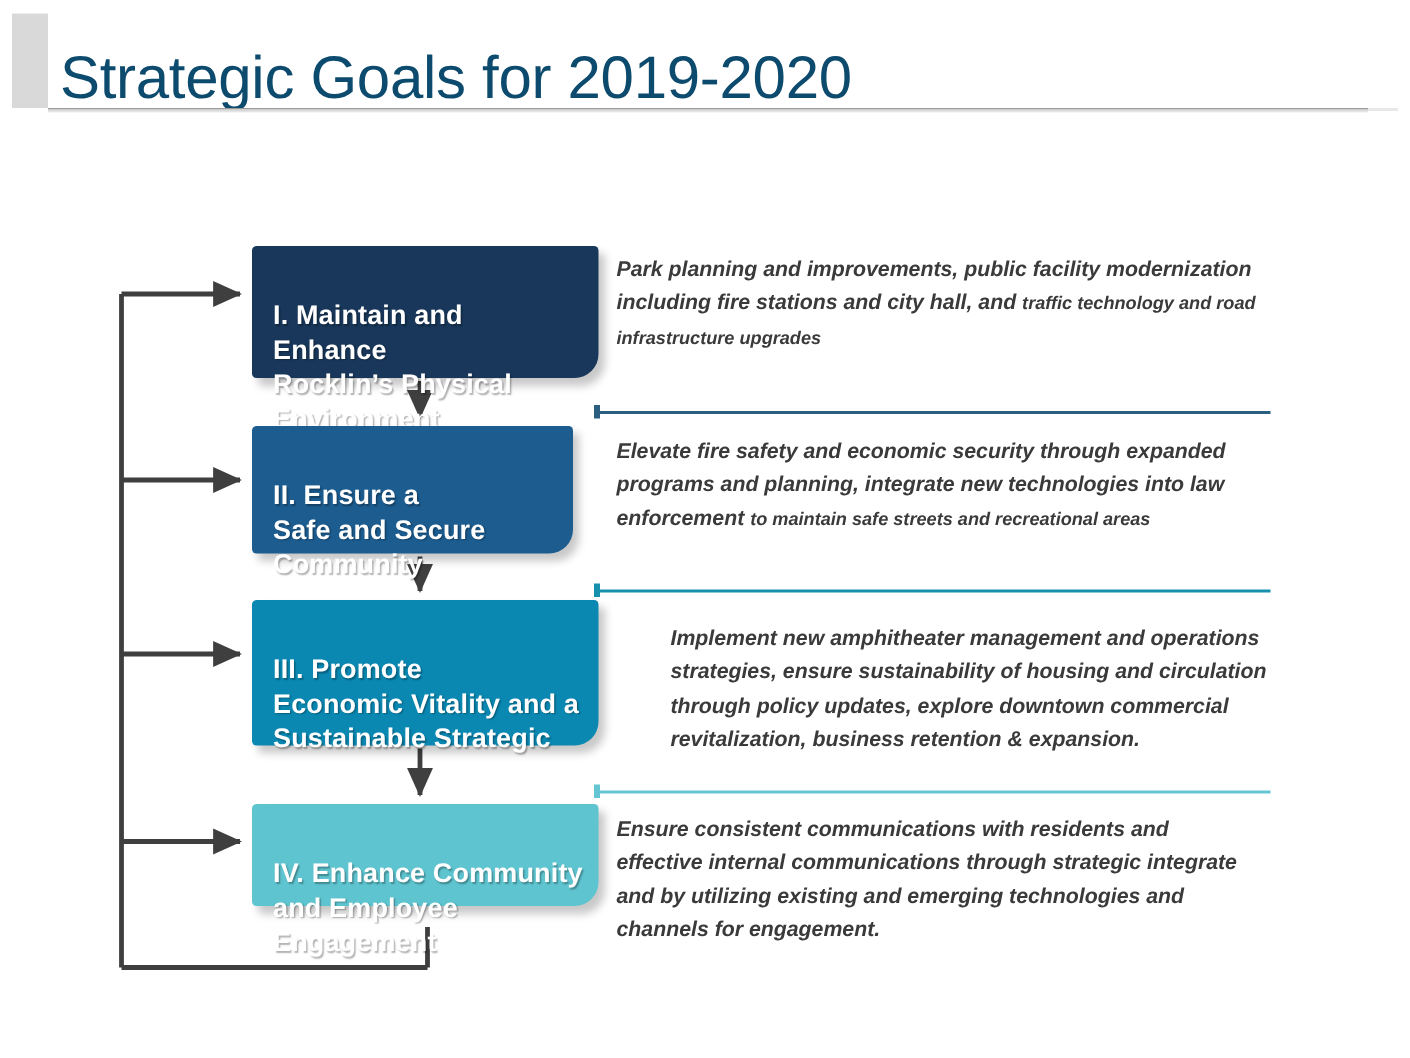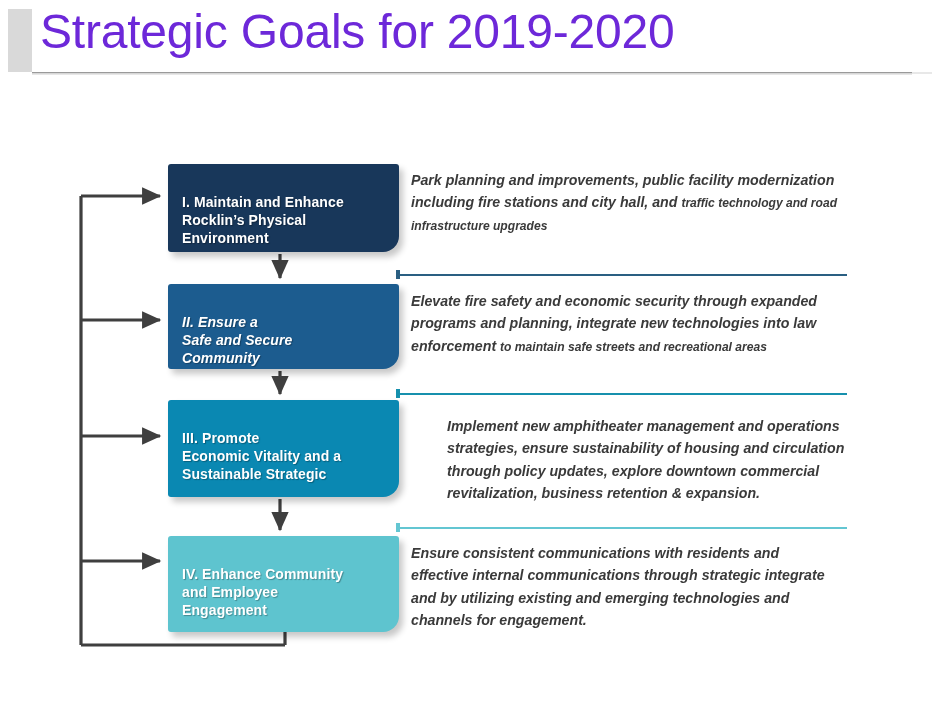--- a/index.html
+++ b/index.html
@@ -12,53 +12,53 @@
     position:relative;
   }
   #slide{position:absolute;left:0;top:0;width:940px;height:705px;background:#fff;}
 
   
   .hdr-accent{
     position:absolute;left:8px;top:9px;width:24px;height:63px;
     background:#d9d9d9;
   }
   .hdr-title{
-    position:absolute;left:40px;top:4px;
-    font-size:48px;font-weight:400;color:#6d28d9;
+    position:absolute;left:40px;top:30px;
+    font-size:40px;font-weight:400;color:#0c4a6e;
     letter-spacing:-0.2px;white-space:nowrap;
     font-family:"Liberation Sans", sans-serif;
   }
   .hdr-rule{
     position:absolute;left:32px;top:72px;width:880px;height:3px;
     background:linear-gradient(to bottom,#9a9a9a 0,#9a9a9a 1px,#cfcfcf 1px,#efefef 3px);
   }
   .hdr-rule-tail{
     position:absolute;left:912px;top:72px;width:20px;height:2px;
     background:#e8e8e8;
   }
 
   
   .box{
     position:absolute;
     box-sizing:border-box;
     border-radius:3px 3px 16px 3px;
     color:#ffffff;
     font-weight:bold;
-    font-size:14px;
+    font-size:18px;
     line-height:1.28;
     padding:12px 10px 10px 14px;
     box-shadow:4px 5px 6px rgba(0,0,0,0.22);
     text-shadow:1px 1px 1px rgba(0,0,0,0.30);
     white-space:pre-line;
     letter-spacing:0.1px;
   }
   .box.b1{left:168px;top:164px;width:231px;height:88px;background:#18375a;}
-  .box.b2{left:168px;top:284px;width:231px;height:85px;background:#1c5c8f;font-style:italic;}
+  .box.b2{left:168px;top:284px;width:214px;height:85px;background:#1c5c8f;}
   .box.b3{left:168px;top:400px;width:231px;height:97px;background:#0a88b2;}
-  .box.b4{left:168px;top:536px;width:231px;height:96px;background:#5ec4cf;}
+  .box.b4{left:168px;top:536px;width:231px;height:68px;background:#5ec4cf;}
 
   
   .desc{
     position:absolute;
     font-style:italic;
     font-weight:bold;
     color:#3a3a3a;
     font-size:14.2px;
     line-height:1.58;
     width:452px;

